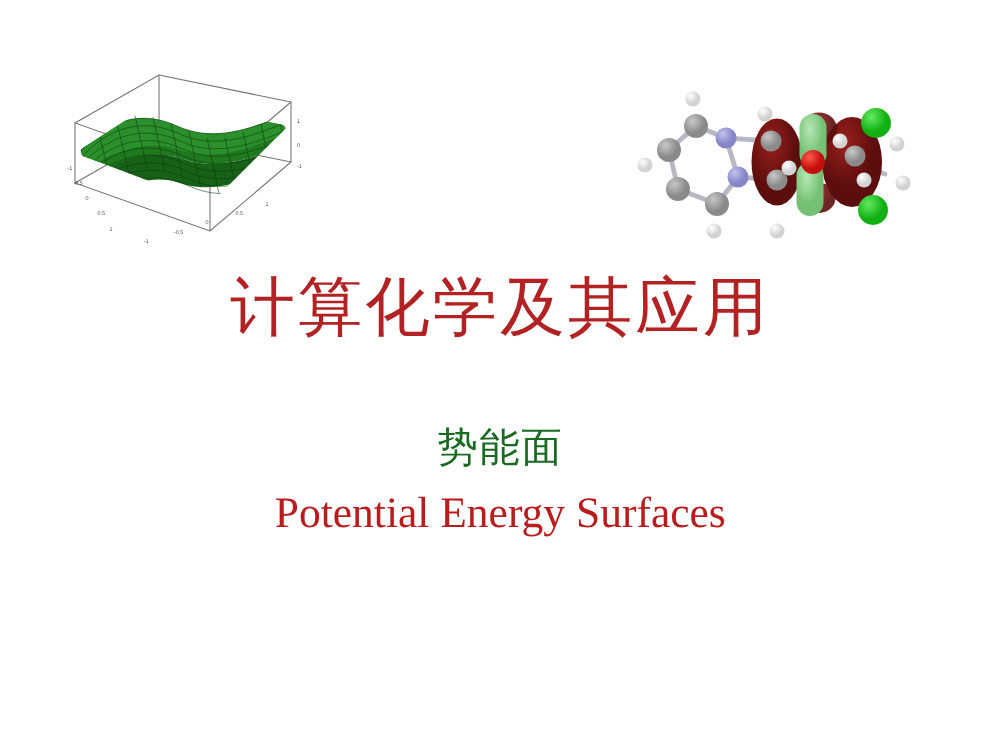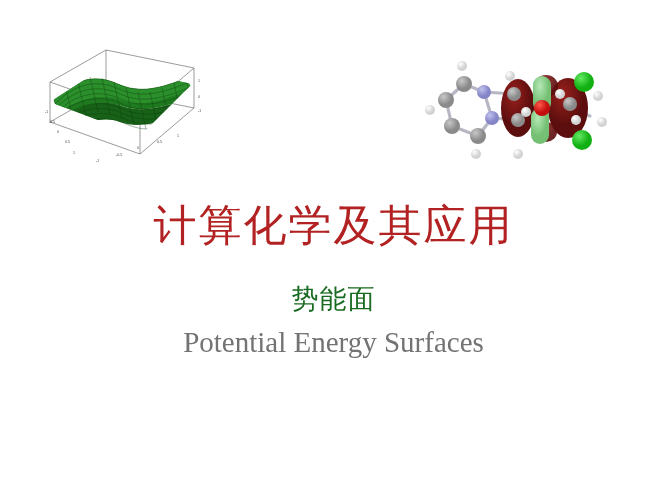--- a/index.html
+++ b/index.html
@@ -14,39 +14,39 @@
 
   
   .surface-plot{position:absolute;left:44px;top:44px;width:172px;height:128px;}
   .surface-plot svg{display:block;width:100%;height:100%;}
 
   
   .molecule{position:absolute;left:418px;top:50px;width:228px;height:126px;}
   .molecule svg{display:block;width:100%;height:100%;}
 
   
-  .title-block{position:absolute;left:0;top:200px;width:667px;text-align:center;}
+  .title-block{position:absolute;left:0;top:180px;width:667px;text-align:center;}
   .main-title{
     color:#b32222;
     font-size:43px;
     line-height:52px;
     letter-spacing:2px;
     font-family:"Liberation Serif","DejaVu Serif",serif;
     white-space:nowrap;
   }
   .subtitle-block{position:absolute;left:0;top:283px;width:667px;text-align:center;}
   .subtitle-cn{
     color:#1a6b22;
     font-size:27px;
     line-height:36px;
     letter-spacing:1px;
     font-family:Liberation Mono, monospace;
   }
   .subtitle-en{
-    color:#737373;
+    color:#b91c1c;
     font-size:29px;
     line-height:38px;
     margin-top:4px;
     font-family:"Liberation Serif",serif;
   }
 </style>
 </head>
 <body>
 
 <div class="slide">

